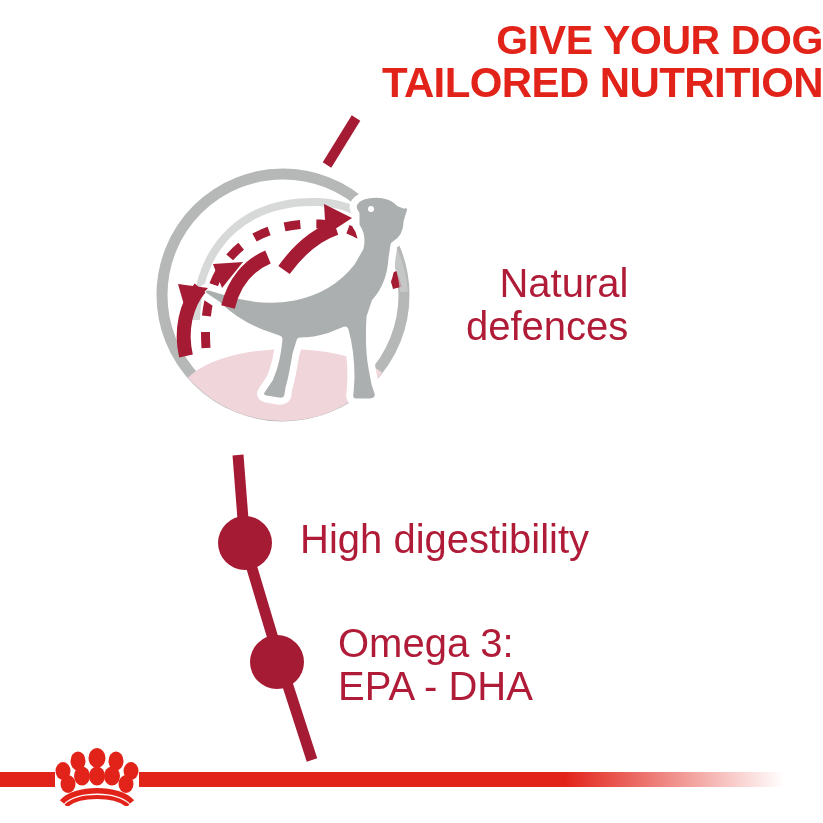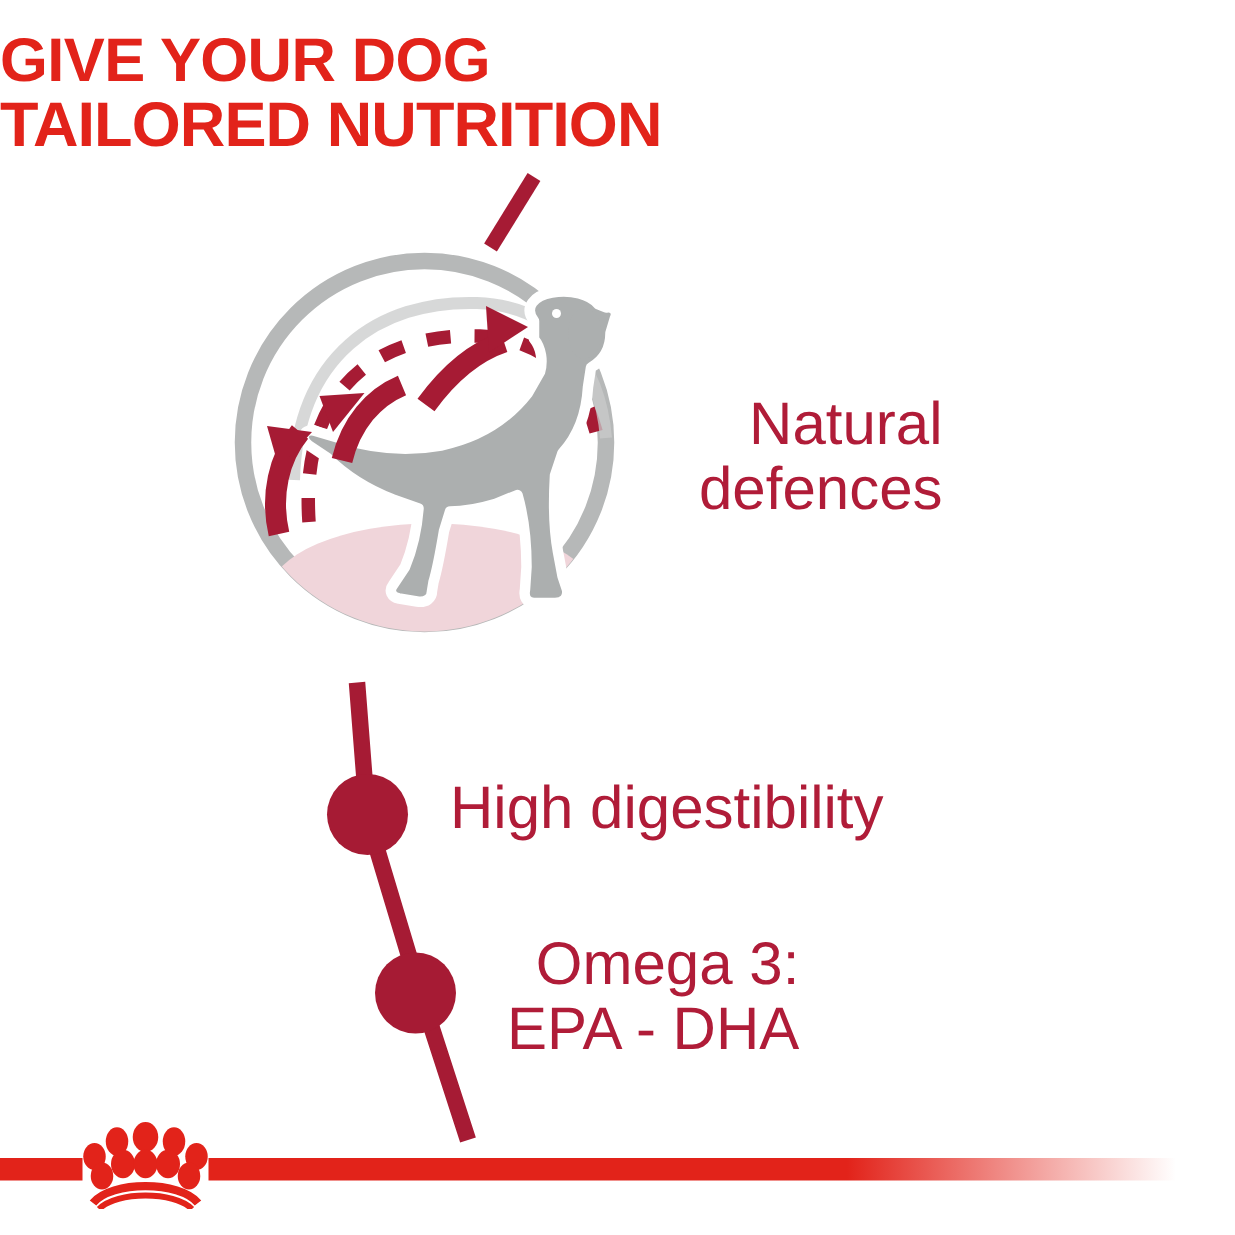--- a/index.html
+++ b/index.html
@@ -6,21 +6,21 @@
   body{
     width:823px;height:823px;
     font-family:"Liberation Sans", sans-serif;
     overflow:hidden;position:relative;
   }
   #stage{position:absolute;inset:0;width:823px;height:823px;background:#fff;}
 
   
   .headline{
     position:absolute;left:0;top:20px;width:823px;
-    text-align:left;
+    text-align:right;
     color:#E2231A;
     font-weight:bold;
     font-size:41px;
     line-height:1.02;
     letter-spacing:-0.4px;
     font-family:"Liberation Sans", sans-serif;
   }
   .headline .l2{display:block;font-size:42px;letter-spacing:-0.6px;}
 
   
@@ -31,21 +31,21 @@
     position:absolute;
     color:#B01C38;
     font-size:40px;
     line-height:1.08;
     font-family:"Liberation Sans", sans-serif;
     font-weight:normal;
     white-space:pre-line;
   }
   #label-natural{left:466px;top:262px;text-align:right;}
   #label-digest{left:300px;top:518px;}
-  #label-omega{left:338px;top:622px;text-align:right;}
+  #label-omega{left:338px;top:622px;}
 
   
   .bar-left{
     position:absolute;left:0px;top:772px;width:55px;height:15px;
     background:#E2231A;
   }
   .bar-right{
     position:absolute;left:139px;top:772px;width:645px;height:15px;
     background:linear-gradient(to right,#E2231A 0%,#E2231A 66%,rgba(226,35,26,0) 100%);
   }

